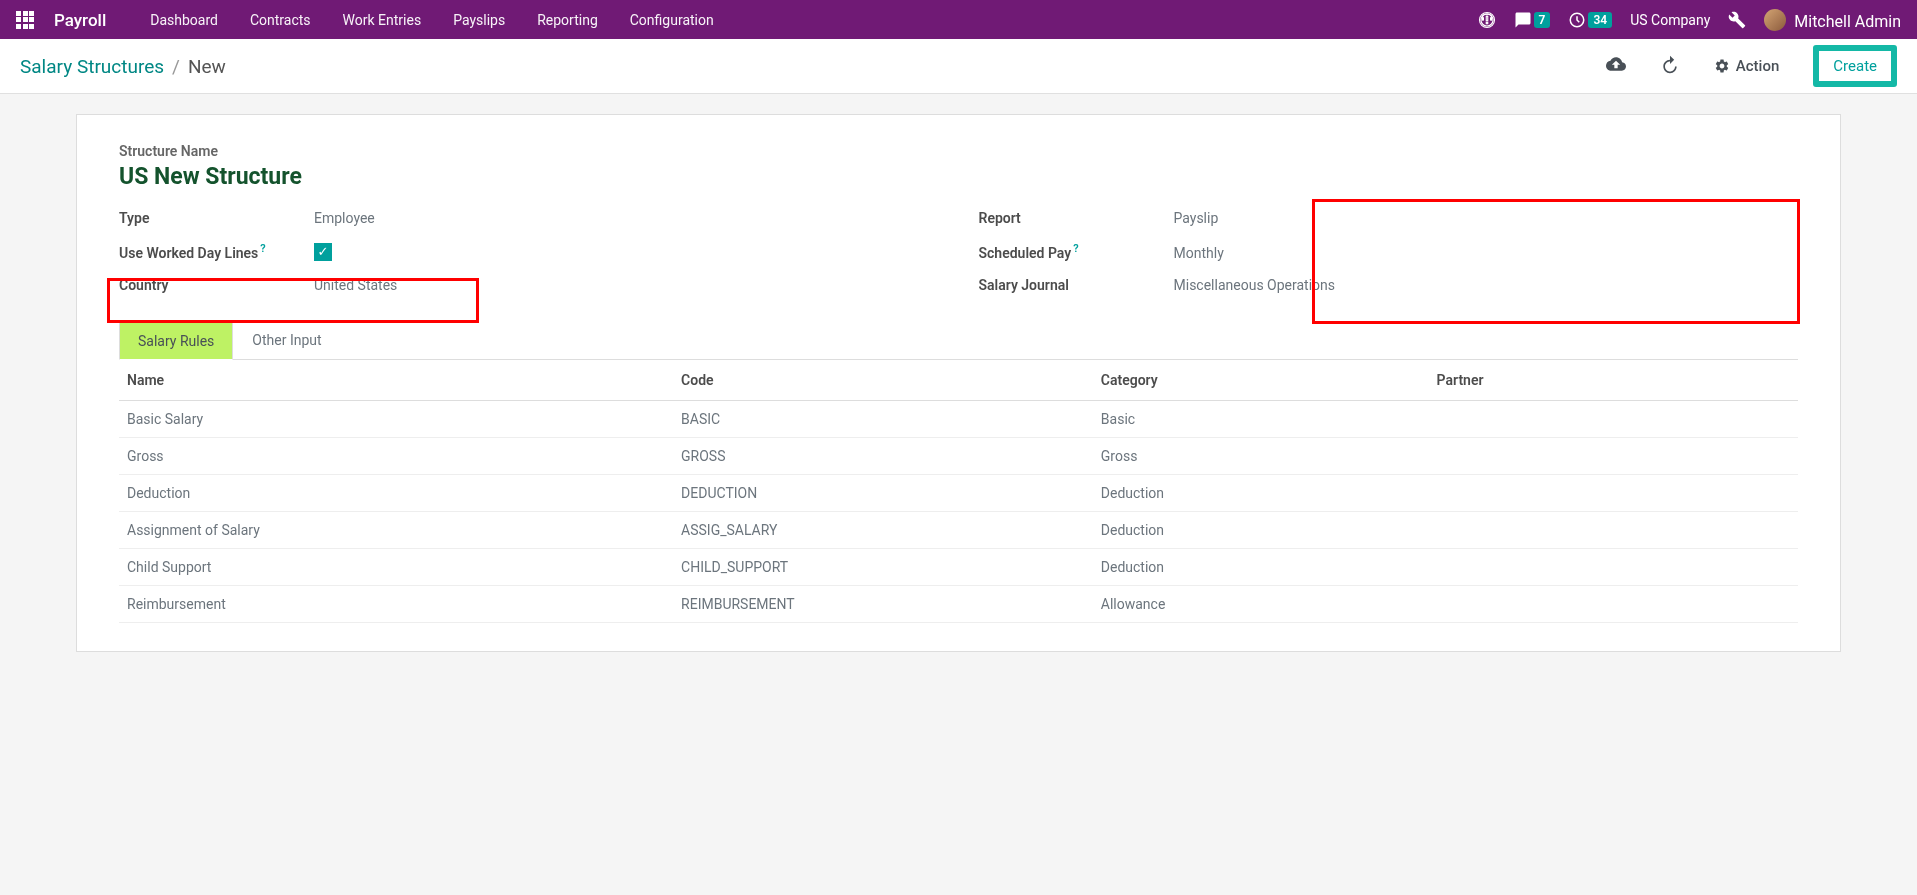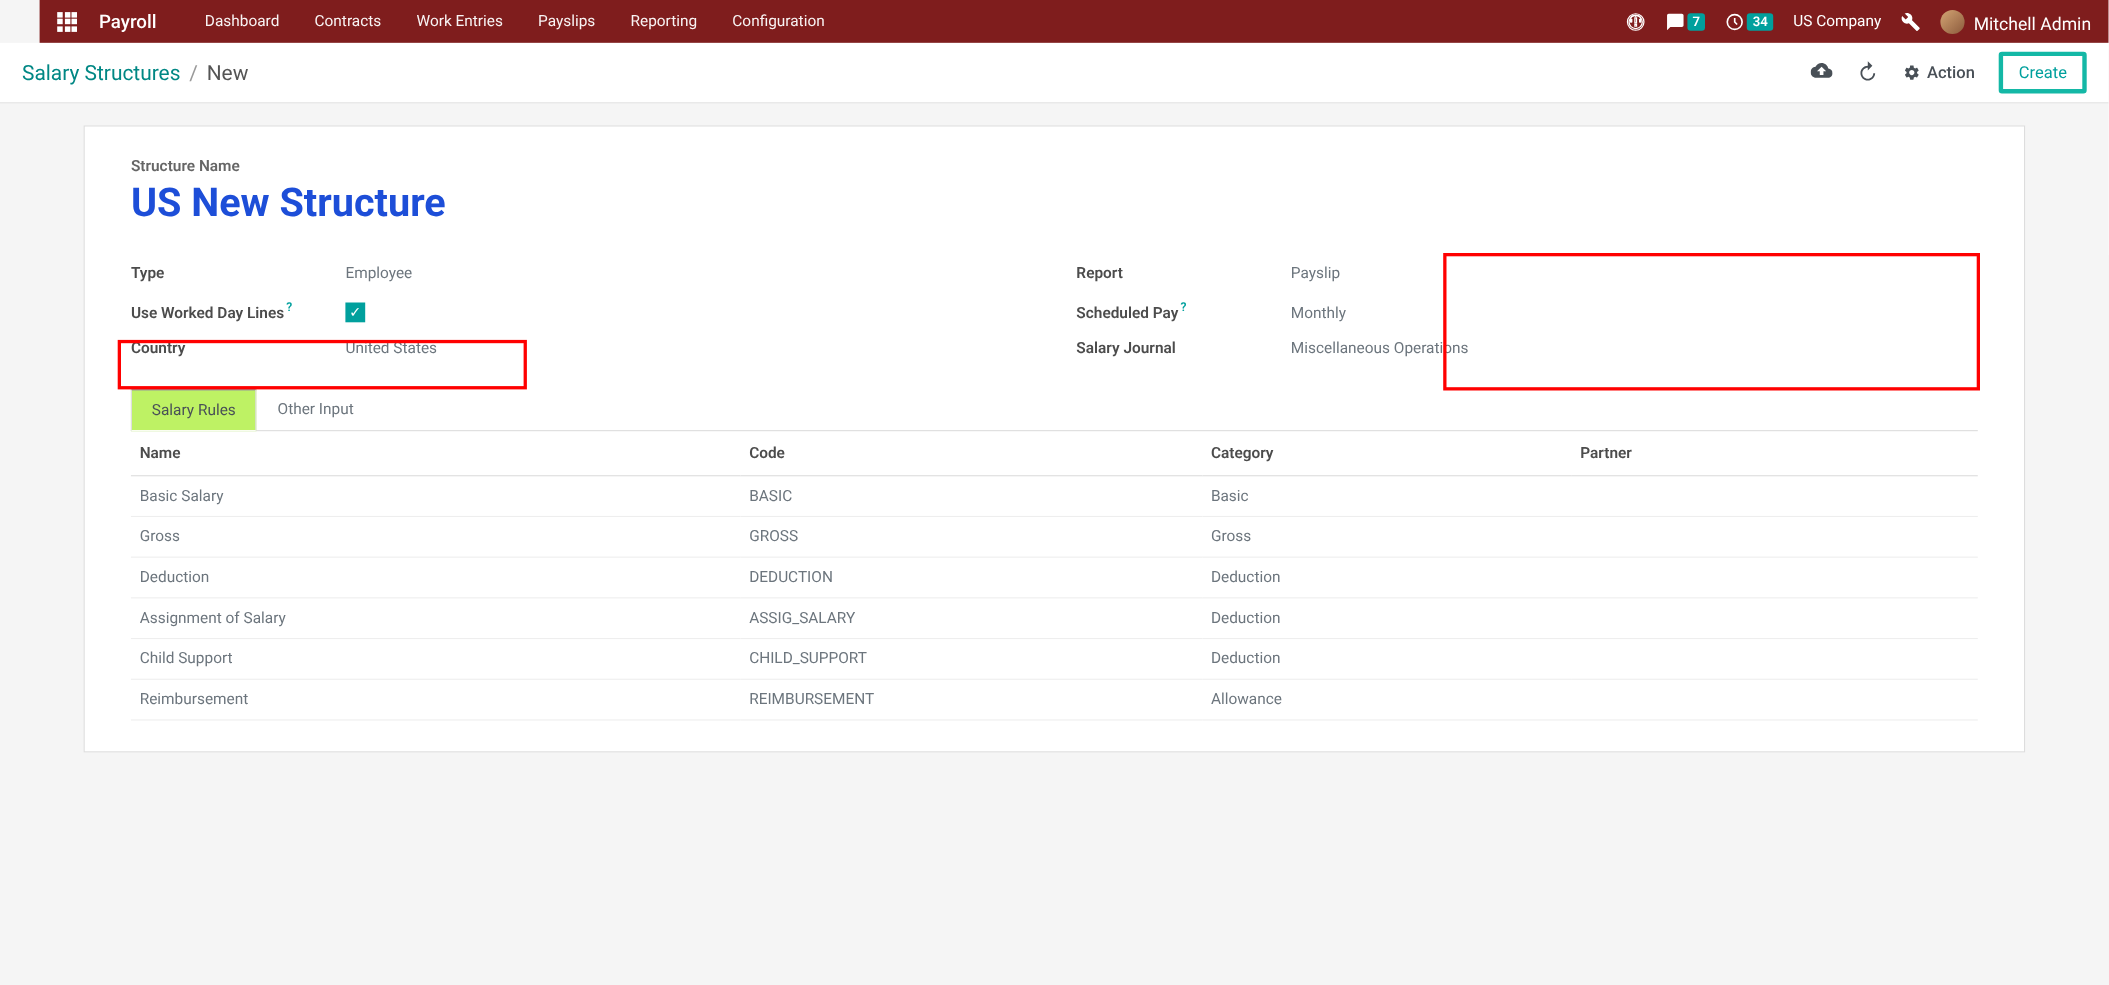--- a/index.html
+++ b/index.html
@@ -10,28 +10,27 @@
     }
     
     body {
       background: #f5f5f5;
       width: 1917px;
       height: 895px;
       overflow: hidden;
     }
     
     .top-nav {
-      background: #7f1d1d;
+      background: #701a75;
       height: 39px;
       display: flex;
       align-items: center;
       justify-content: space-between;
       padding: 0 16px;
       color: white;
-      margin-left: 36px;
     }
     
     .top-nav-left {
       display: flex;
       align-items: center;
       gap: 0;
     }
     
     .apps-icon {
       width: 18px;
@@ -136,21 +135,21 @@
       color: #999;
     }
     
     .breadcrumb-current {
       color: #555;
     }
     
     .action-bar {
       display: flex;
       align-items: center;
-      gap: 22px;
+      gap: 34px;
     }
     
     .action-icon {
       cursor: pointer;
       color: #495057;
     }
     
     .action-icon svg {
       width: 20px;
       height: 20px;
@@ -161,21 +160,21 @@
       display: flex;
       align-items: center;
       gap: 6px;
       font-size: 15px;
       color: #495057;
       cursor: pointer;
       font-weight: 500;
     }
     
     .create-btn {
-      border: 4px solid #14b8a6;
+      border: 6px solid #14b8a6;
       color: #00a09d;
       background: white;
       padding: 6px 14px;
       font-size: 15px;
       cursor: pointer;
       border-radius: 3px;
     }
     
     .content-area {
       padding: 20px 76px;
@@ -190,23 +189,23 @@
     }
     
     .field-label-small {
       font-size: 14px;
       color: #666;
       font-weight: 600;
       margin-bottom: 4px;
     }
     
     .structure-name {
-      font-size: 36px;
-      color: #1d4ed8;
-      margin-bottom: 28px;
+      font-size: 23px;
+      color: #14532d;
+      margin-bottom: 12px;
     }
     
     .form-columns {
       display: flex;
       gap: 40px;
       margin-bottom: 20px;
       position: relative;
     }
     
     .form-col {

